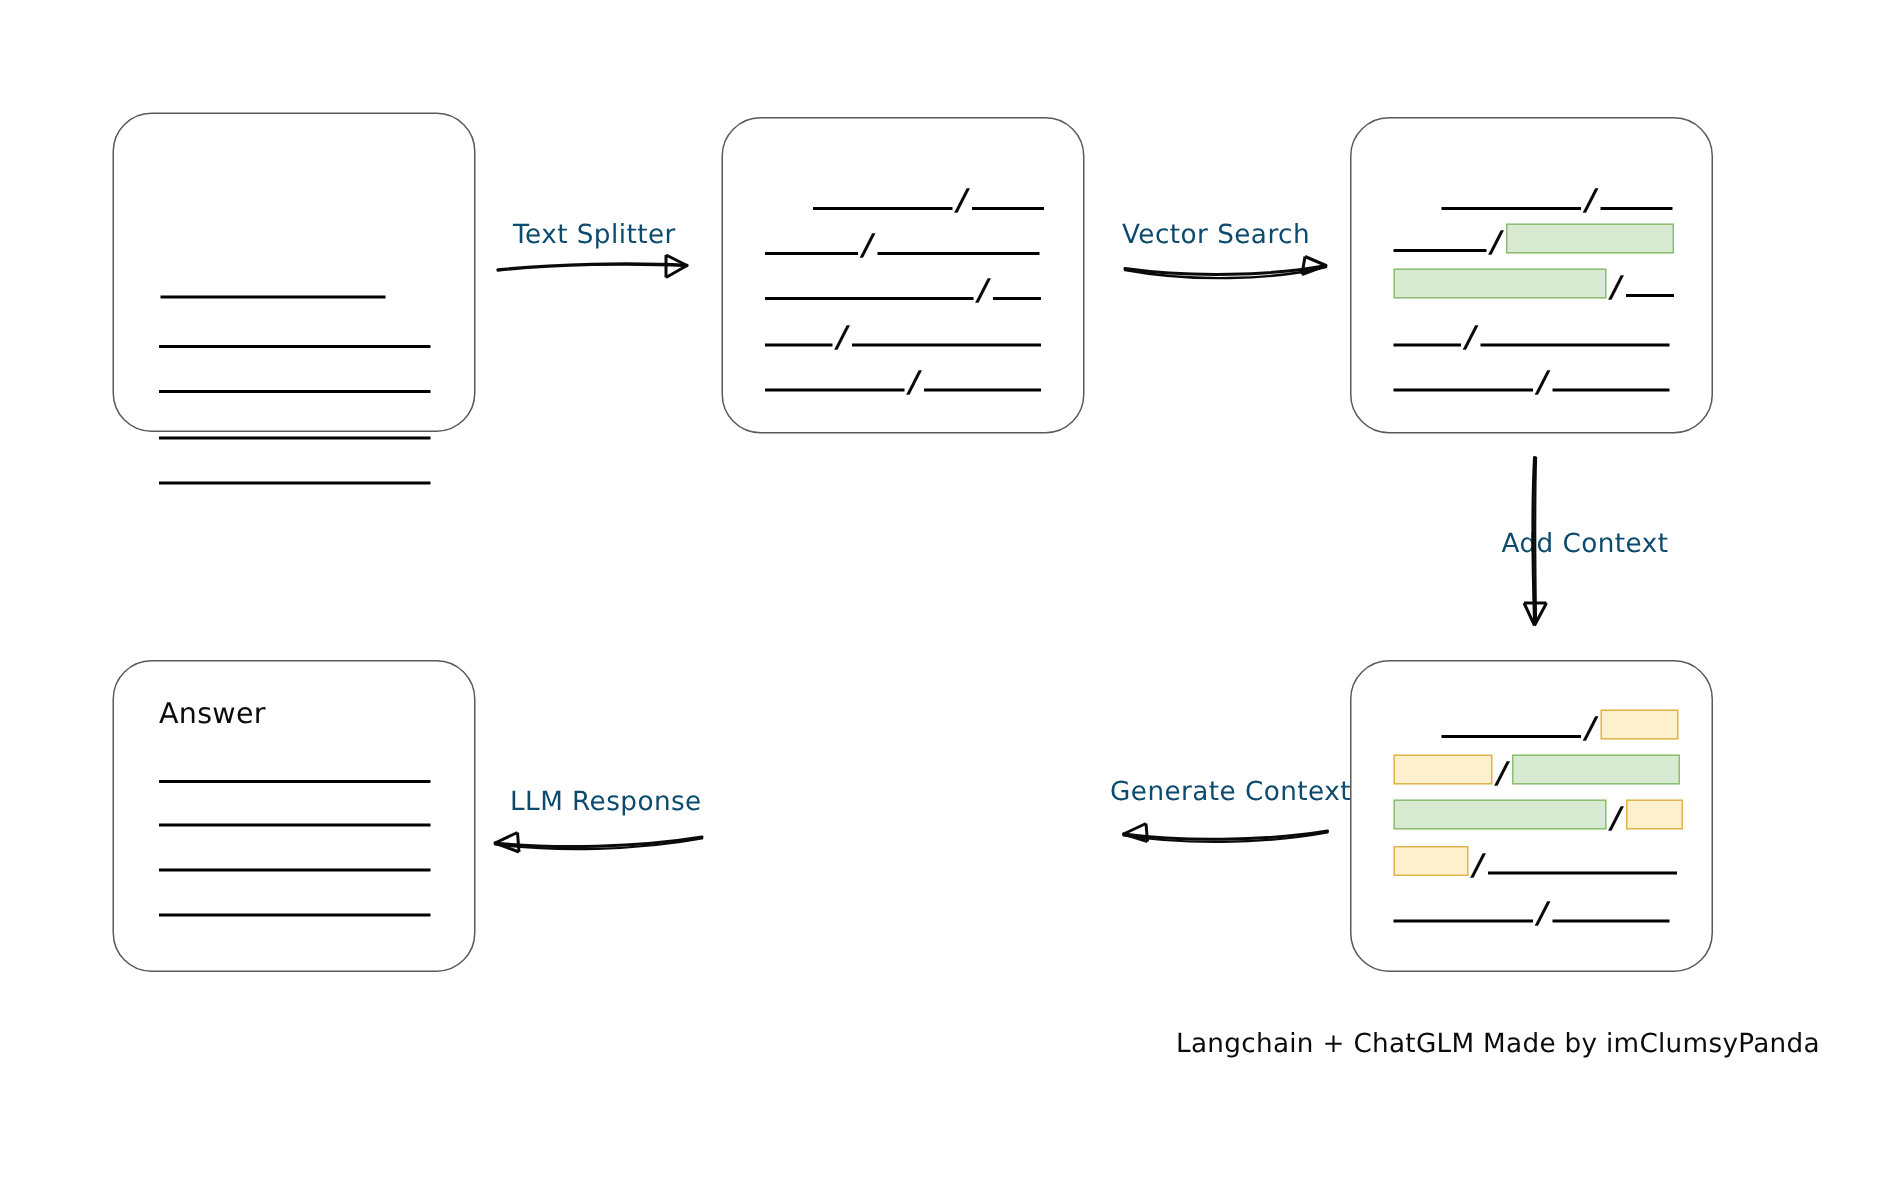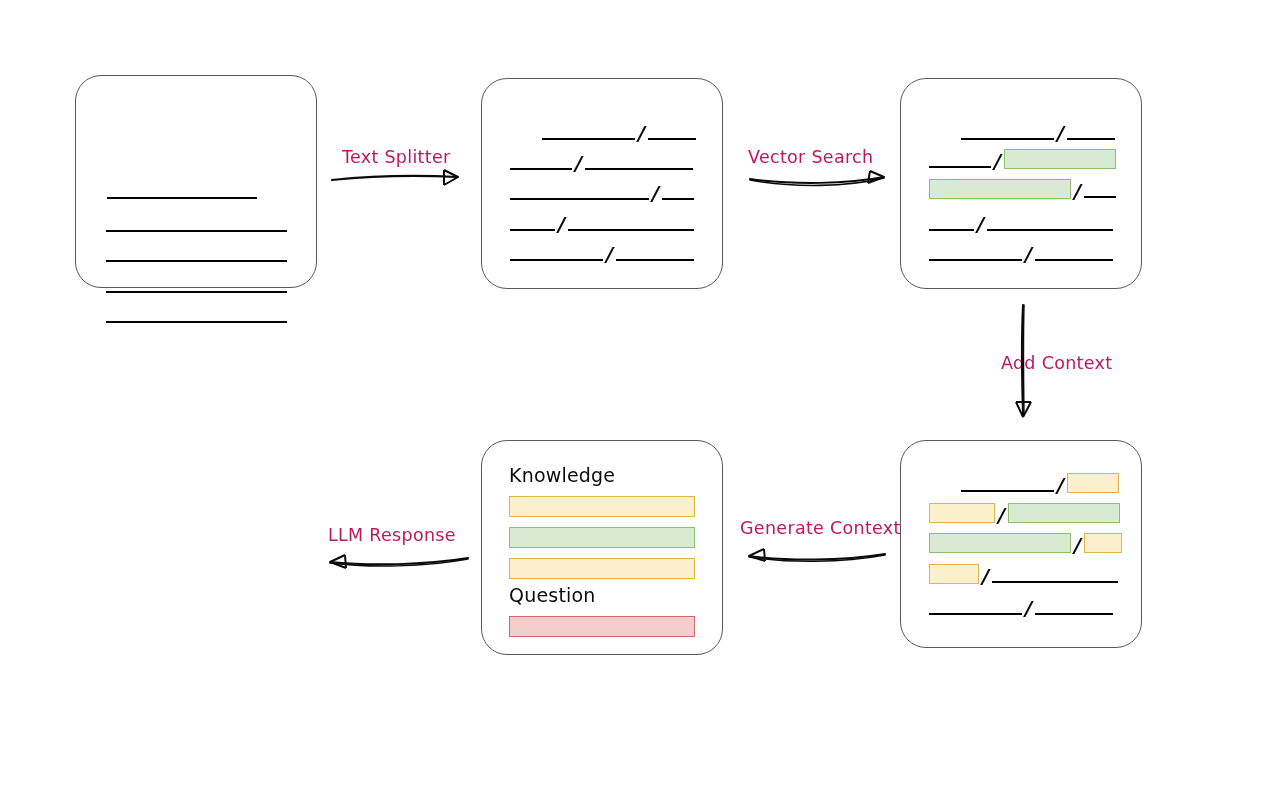--- a/index.html
+++ b/index.html
@@ -68,21 +68,21 @@
     font-family: "DejaVu Sans", sans-serif;
     font-size: 19px;
     color: #0b0b0b;
     letter-spacing: 0.2px;
     white-space: nowrap;
   }
   .arrow-label {
     position: absolute;
     font-family: "DejaVu Sans", sans-serif;
     font-size: 17.5px;
-    color: #be185d;
+    color: #0c4a6e;
     white-space: nowrap;
     letter-spacing: 0.3px;
   }
   .caption {
     position: absolute;
     font-family: "DejaVu Sans", sans-serif;
     font-size: 17.5px;
     color: #0b0b0b;
     white-space: nowrap;
     letter-spacing: 0.2px;
@@ -234,33 +234,41 @@
     </div>
   </div>
 
   <div class="arrow-label" style="left:740px; top:518px;">Generate Context</div>
   <svg class="arrow-svg" style="left:737px; top:542px;" width="150" height="30" viewBox="0 0 150 30">
     <path d="M148,12 C105,19 50,19 12,14" stroke="#0a0a0a" stroke-width="2" fill="none" stroke-linecap="round"></path>
     <path d="M148,13 C105,21 50,21 12,15" stroke="#0a0a0a" stroke-width="1.5" fill="none" stroke-linecap="round"></path>
     <path d="M12,14 L27,7 M12,14 L28,19 M27,7 L28,19" stroke="#0a0a0a" stroke-width="2" fill="none" stroke-linejoin="round"></path>
   </svg>
 
-  <div class="card" style="left:481px; top:440px; width:242px; height:215px;">
-    <div class="card-inner">
-      <div class="label-text" style="left:27px; top:23px;">Knowledge</div>
-      <div class="prompt-bar chip-yellow" style="left:27px; top:55px; width:186px;"></div>
-      <div class="prompt-bar chip-green" style="left:27px; top:86px; width:186px;"></div>
-      <div class="prompt-bar chip-yellow" style="left:27px; top:117px; width:186px;"></div>
-      <div class="label-text" style="left:27px; top:143px;">Question</div>
-      <div class="prompt-bar chip-red" style="left:27px; top:175px; width:186px;"></div>
-    </div>
-  </div>
-
-  <div class="arrow-label" style="left:328px; top:525px;">LLM Response</div>
+
+  <div class="arrow-label" style="left:340px; top:525px;">LLM Response</div>
   <svg class="arrow-svg" style="left:320px; top:548px;" width="150" height="30" viewBox="0 0 150 30">
     <path d="M148,10 C105,17 50,18 10,14" stroke="#0a0a0a" stroke-width="2" fill="none" stroke-linecap="round"></path>
     <path d="M148,11 C105,19 50,20 10,15" stroke="#0a0a0a" stroke-width="1.5" fill="none" stroke-linecap="round"></path>
     <path d="M10,14 L25,7 M10,14 L26,20 M25,7 L26,20" stroke="#0a0a0a" stroke-width="2" fill="none" stroke-linejoin="round"></path>
   </svg>
 
-
+  <div class="card" style="left:75px; top:440px; width:242px; height:208px;">
+    <div class="card-inner">
+      <div class="label-text" style="left:30px; top:24px;">Answer</div>
+      <div class="row" style="left:30px; top:63px;">
+        <div class="seg" style="width:181px;"></div>
+      </div>
+      <div class="row" style="left:30px; top:92px;">
+        <div class="seg" style="width:181px;"></div>
+      </div>
+      <div class="row" style="left:30px; top:122px;">
+        <div class="seg" style="width:181px;"></div>
+      </div>
+      <div class="row" style="left:30px; top:152px;">
+        <div class="seg" style="width:181px;"></div>
+      </div>
+    </div>
+  </div>
+
+  <div class="caption" style="left:784px; top:686px;">Langchain + ChatGLM Made by imClumsyPanda</div>
 
 </div>
 
 </body></html>

